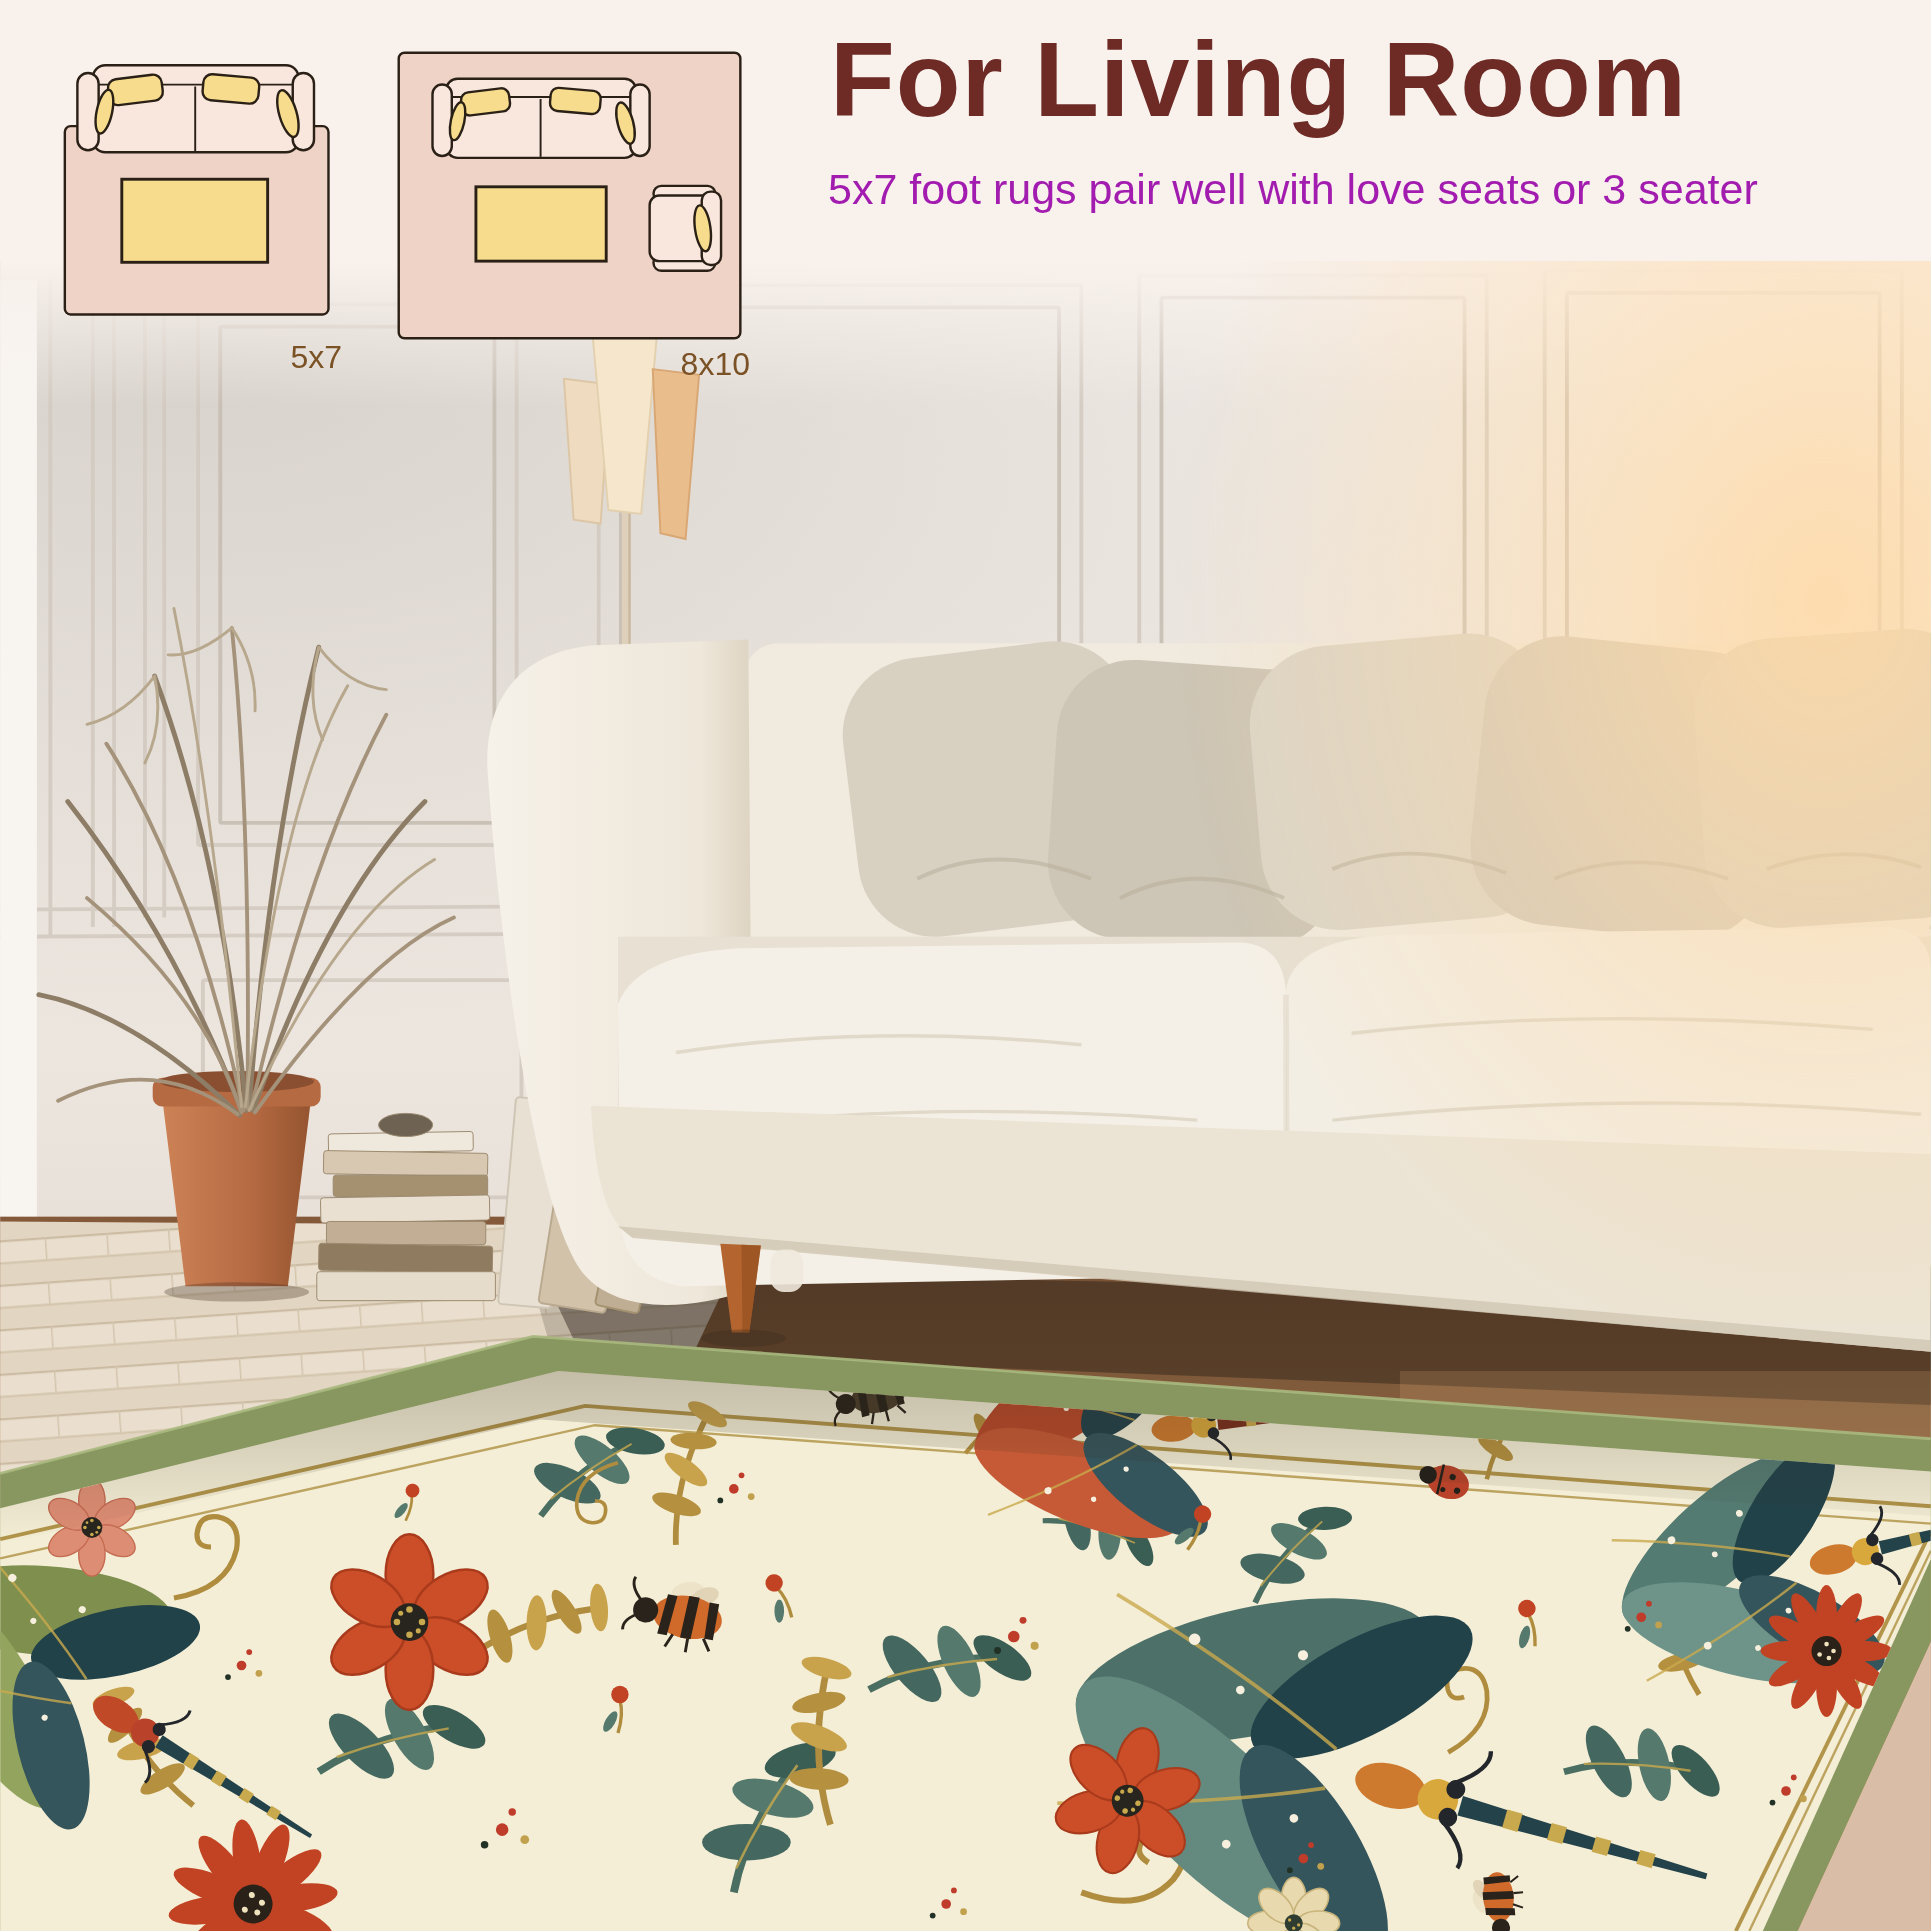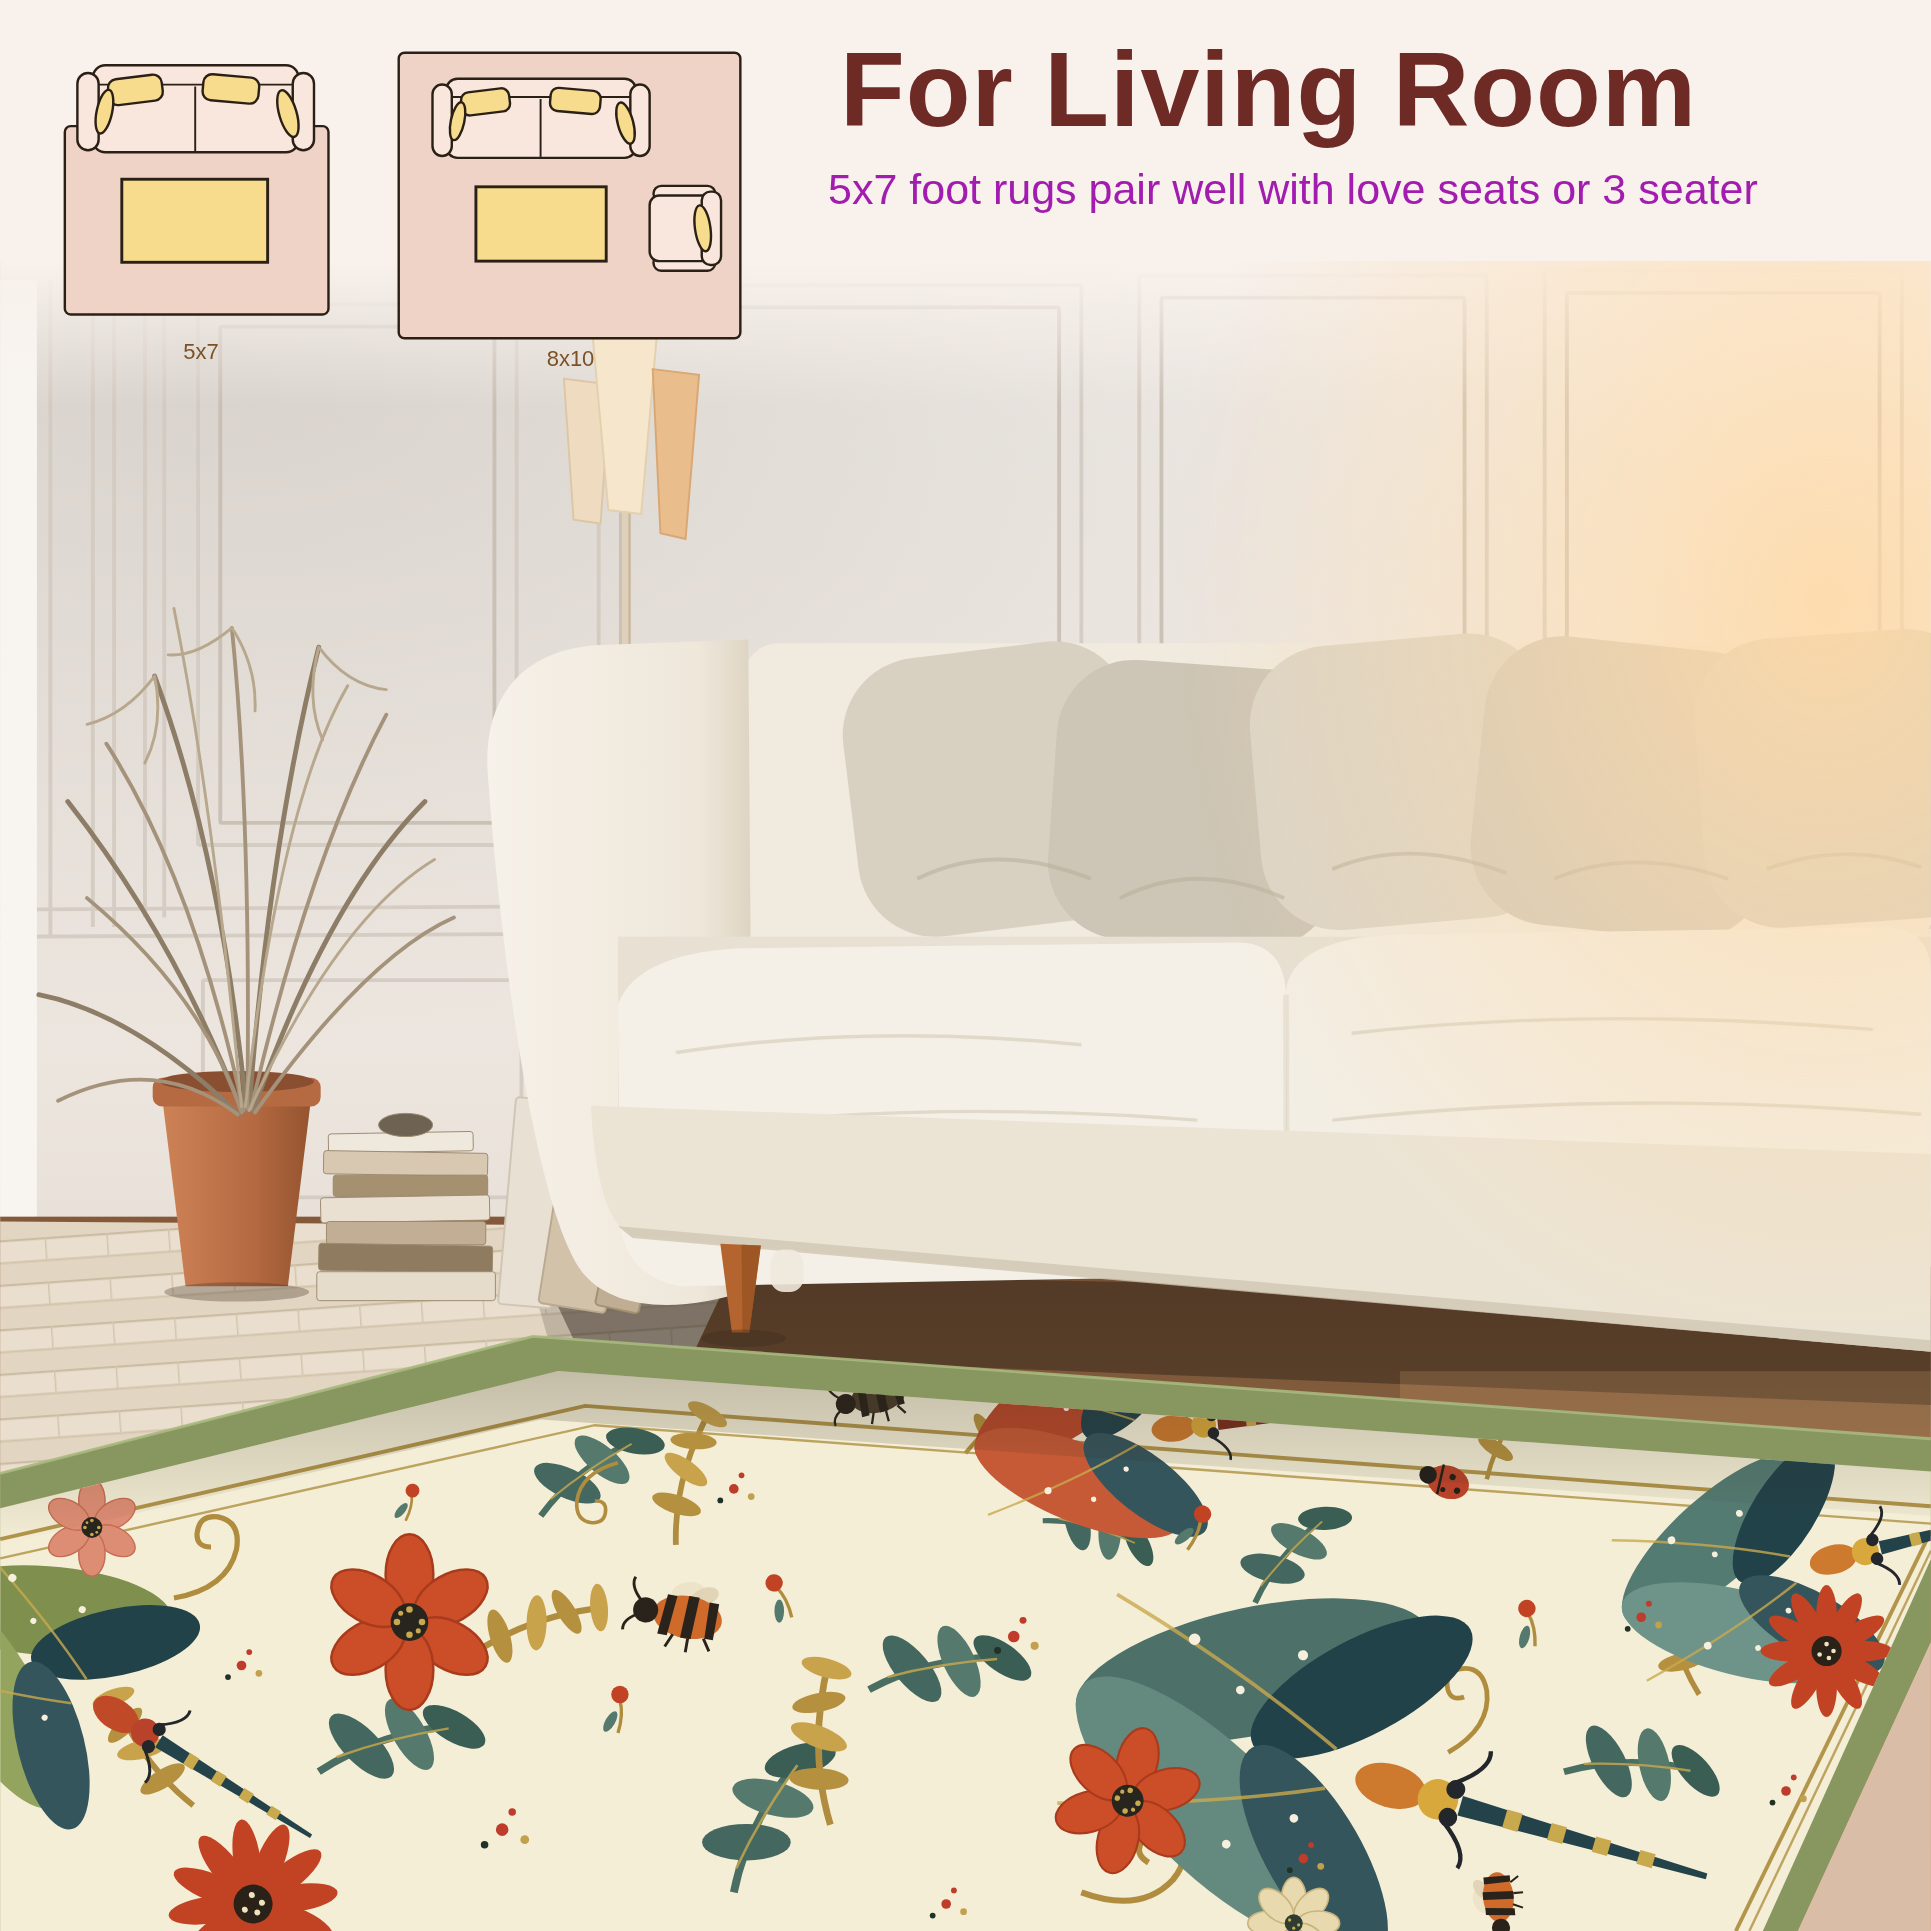--- a/index.html
+++ b/index.html
@@ -3,23 +3,23 @@
 <meta charset="utf-8">
 <style>
   html,body{margin:0;padding:0;background:#777;}
   .stage{position:relative;width:1931px;height:1931px;overflow:hidden;
     background:#f8f1ec;font-family:"Liberation Sans",sans-serif;}
   .photo{position:absolute;left:0;top:261px;display:block;}
   .header{position:absolute;inset:0 0 auto 0;height:290px;z-index:5;}
   .diag{position:absolute;}
   .diagA{left:60px;top:41px;width:282px;}
   .diagB{left:391px;top:41px;width:359px;}
-  .diaglabel{width:100%;text-align:center;font-size:22px;color:#7b5226;margin-top:3.9px;}
+  .diaglabel{width:100%;text-align:right;font-size:32px;color:#7b5226;margin-top:3.9px;}
   .diagB .diaglabel{margin-top:-7.7px;}
-  .title{position:absolute;left:826px;top:17.4px;margin:14px;font-size:106px;line-height:1.1;
+  .title{position:absolute;left:826px;top:17.4px;margin:4px;font-size:106px;line-height:1.1;
     font-weight:bold;letter-spacing:1px;color:#6e2b26;white-space:nowrap;}
   .desc{position:absolute;left:828px;top:162px;margin:0;font-size:43px;line-height:1.26;
     color:#a21caf;white-space:nowrap;}
 </style>
 </head>
 <body>
 
 <div class="stage">
 
   <div class="header">

